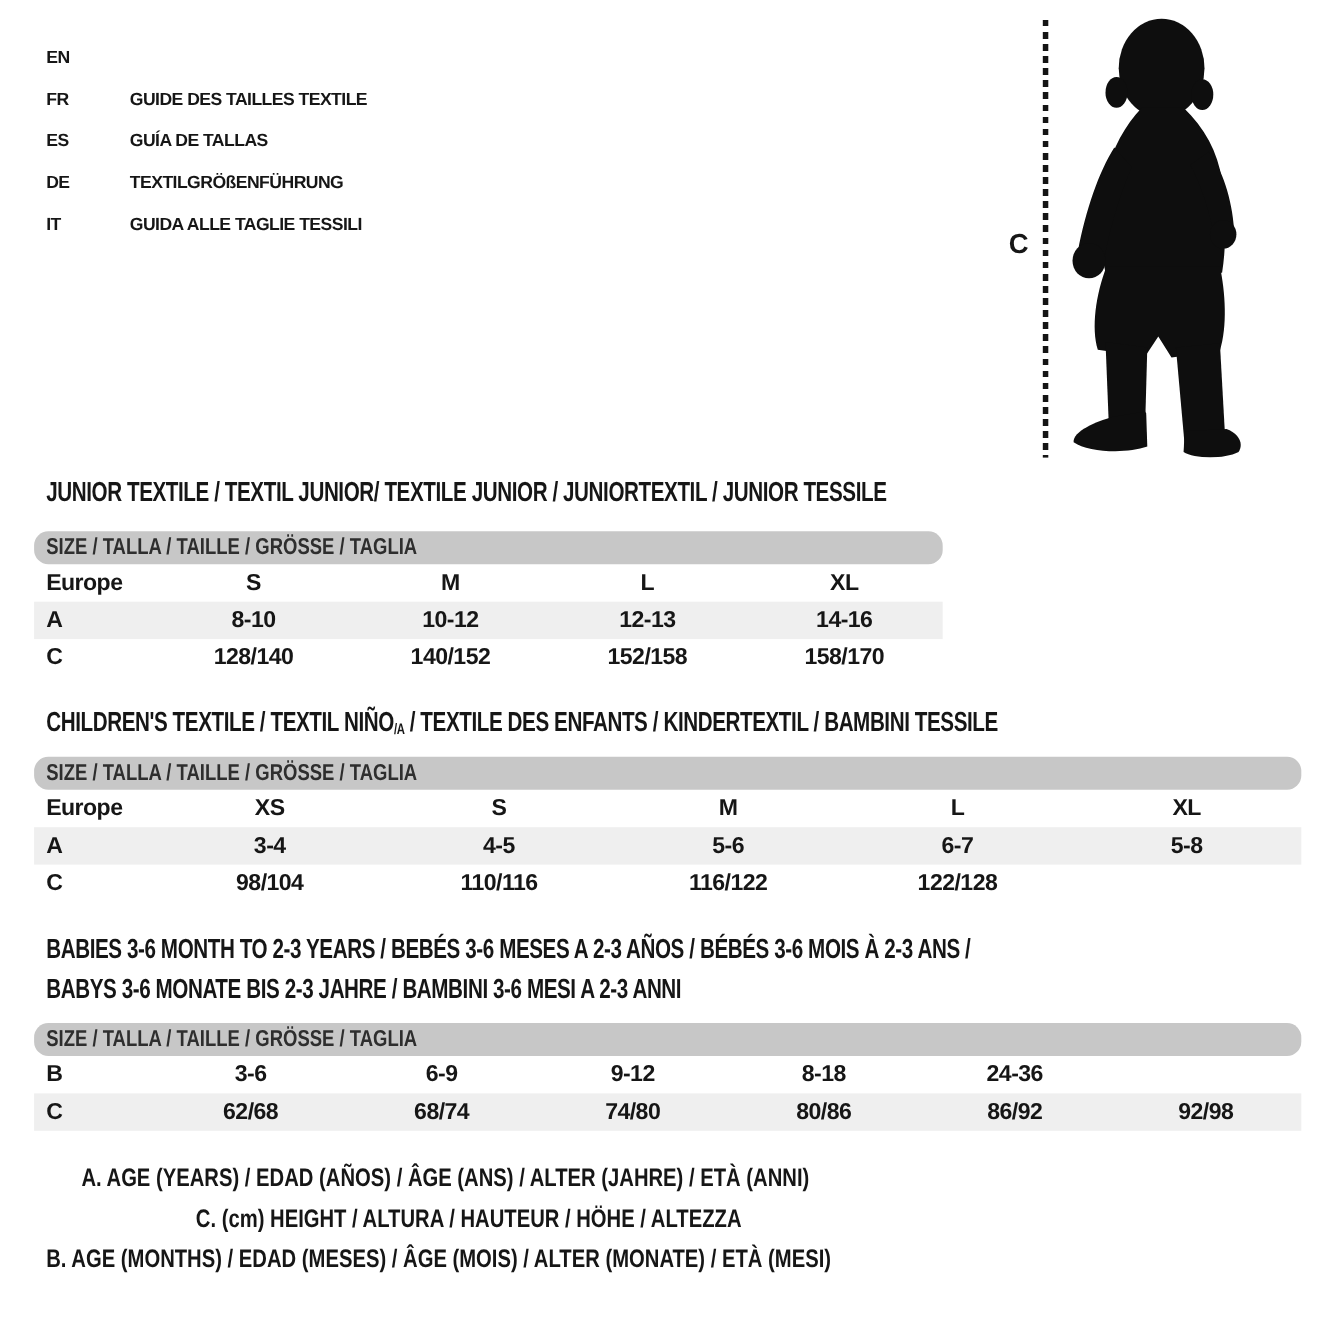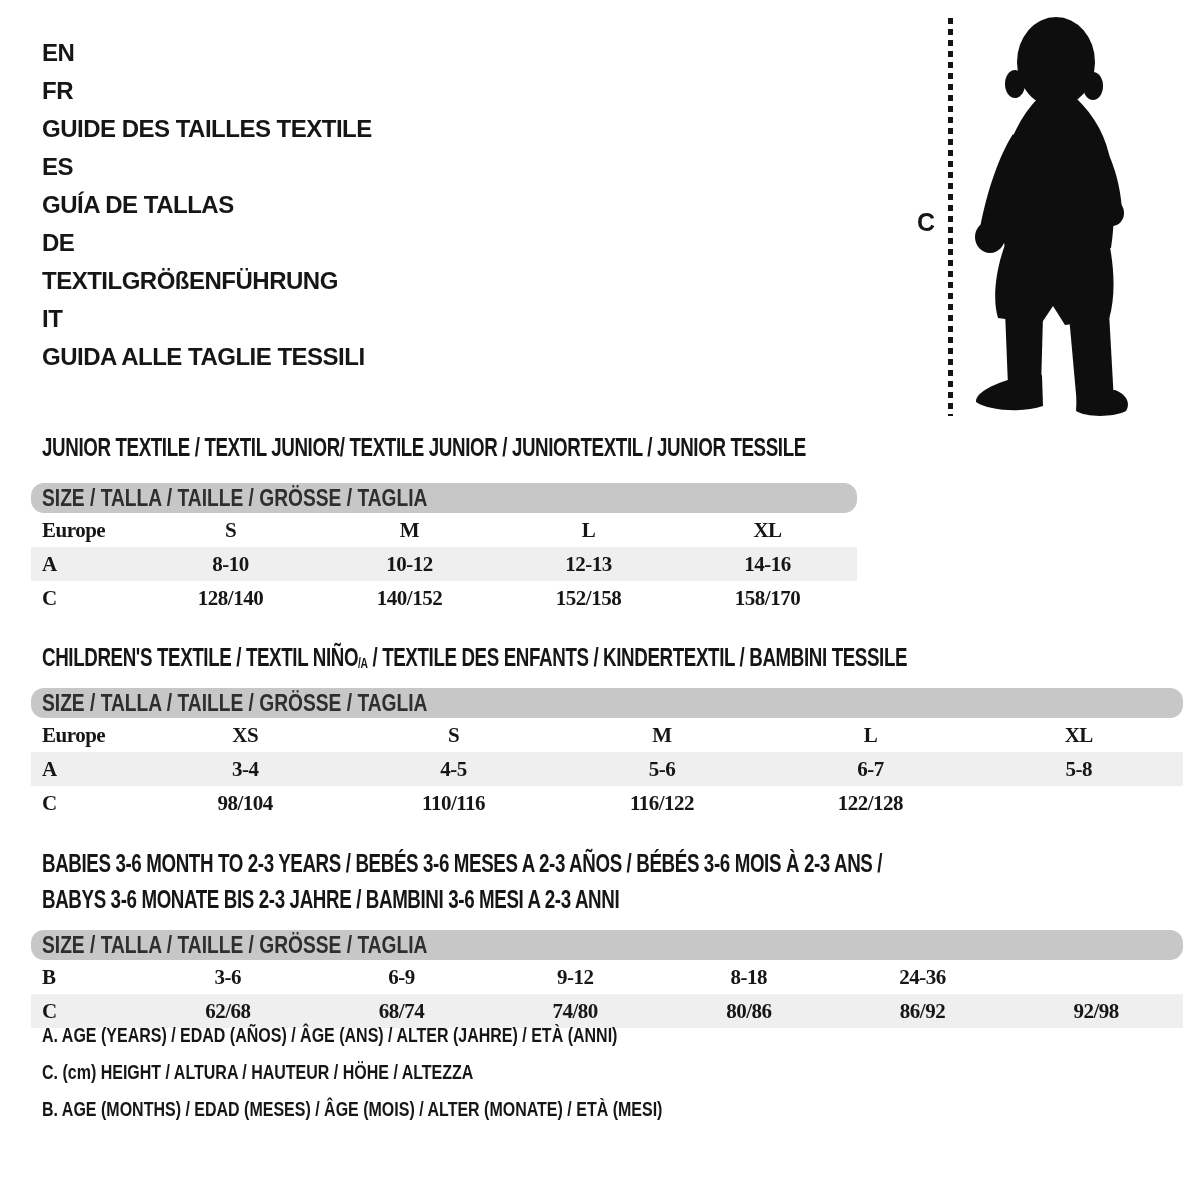--- a/index.html
+++ b/index.html
@@ -17,21 +17,21 @@
     color:var(--text);
     font-family:"Liberation Sans","DejaVu Sans",sans-serif;
     font-weight:bold;
     position:relative;
     overflow:hidden;
   }
   .abs{position:absolute;}
 
   
   .lang-block{left:42px;top:34px;}
-  .lang-row{display:flex;line-height:38px;font-size:24px;letter-spacing:-0.5px;flex-direction:column;}
+  .lang-row{display:flex;line-height:38px;font-size:16px;letter-spacing:-0.5px;}
   .lang-code{width:76px;}
   .lang-label{white-space:nowrap;}
 
   
   .dash-line{
     left:948px;top:18px;width:5px;height:398px;
     background:repeating-linear-gradient(to bottom,#141414 0 6px,transparent 6px 11px);
   }
   .c-marker{left:917px;top:208px;font-size:25px;}
   .figure-svg{left:963px;top:16px;}
@@ -41,38 +41,38 @@
   .sec-title .cx{display:inline-block;transform:scaleX(.75);transform-origin:left center;white-space:nowrap;}
   .sub-small{font-size:0.55em;position:relative;top:2px;}
   .title-junior{left:42px;top:433px;}
   .title-children{left:42px;top:643px;}
   .title-babies{left:42px;top:845px;line-height:36px;}
 
   
   .sizetable{background:#fff;}
   .size-header{
     height:30px;line-height:30px;background:var(--table-header-bg);
-    color:var(--table-header-text);padding-left:11px;font-size:24px;white-space:nowrap;border-radius:13px;
+    color:var(--table-header-text);padding-left:11px;font-size:21px;white-space:nowrap;border-radius:13px;
   }
   .size-header .cx{display:inline-block;transform:scaleX(.8);transform-origin:left center;white-space:nowrap;}
   .trow{display:grid;height:34px;}
   .cols4{grid-template-columns:110px repeat(4,1fr);}
   .cols5{grid-template-columns:110px repeat(5,1fr);}
   .cols6{grid-template-columns:110px repeat(6,1fr);}
   .trow.shaded{background:var(--row-shaded-bg);}
   .cell{
-    text-align:center;line-height:34px;font-size:21px;letter-spacing:-0.5px;white-space:nowrap;font-family:Liberation Serif, serif;
+    text-align:center;line-height:34px;font-size:21px;letter-spacing:-0.5px;white-space:nowrap;
   }
   .cell.rlabel{text-align:left;padding-left:11px;}
   .tbl-junior{left:31px;top:483px;width:826px;}
   .tbl-children{left:31px;top:688px;width:1152px;}
   .tbl-babies{left:31px;top:930px;width:1152px;}
 
   
-  .legend{left:42px;top:1017px;line-height:37px;font-size:20px;}
+  .legend{left:42px;top:1052px;line-height:37px;font-size:23px;text-align:center;}
   .legend .cx{display:inline-block;transform:scaleX(.8);transform-origin:left center;white-space:nowrap;}
 </style>
 </head>
 <body>
 
 <div class="abs lang-block">
   <div class="lang-row">
     <span class="lang-code">EN</span>
   </div>
   <div class="lang-row">

